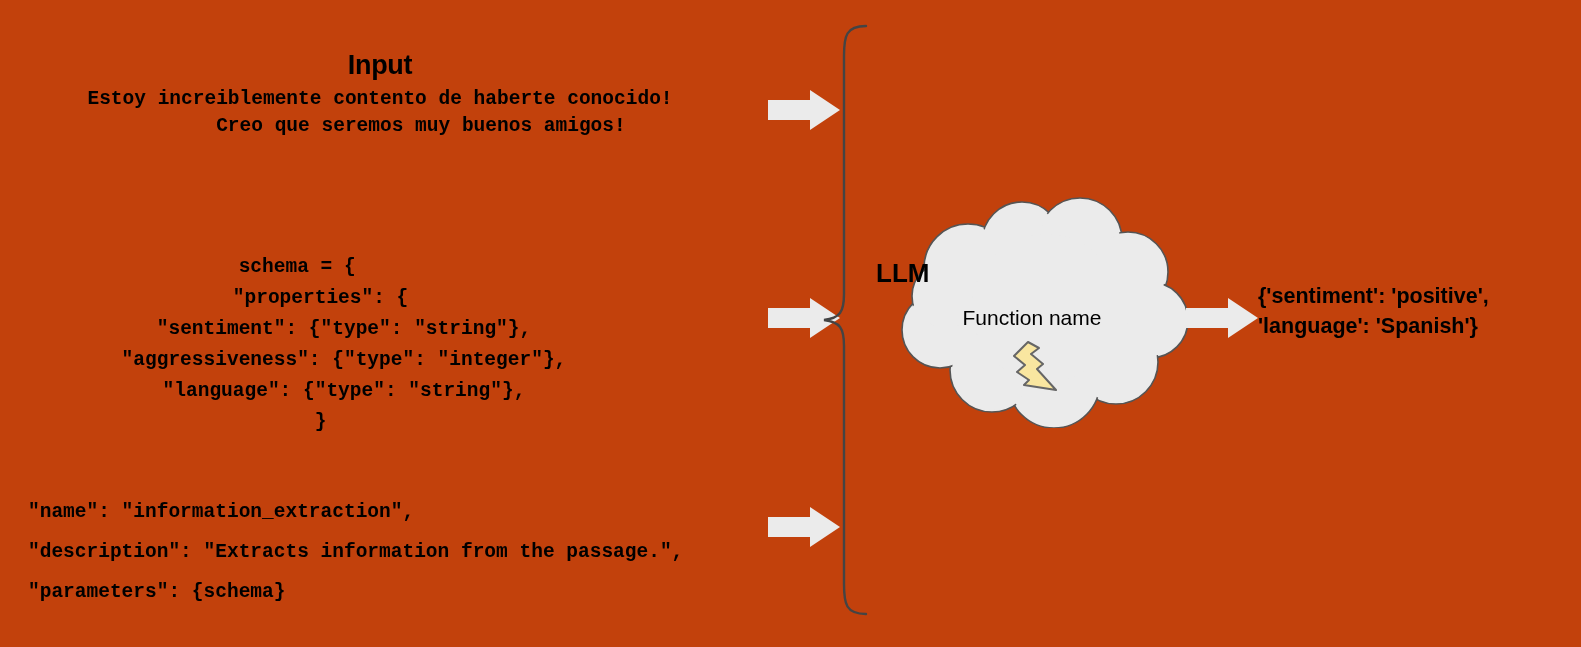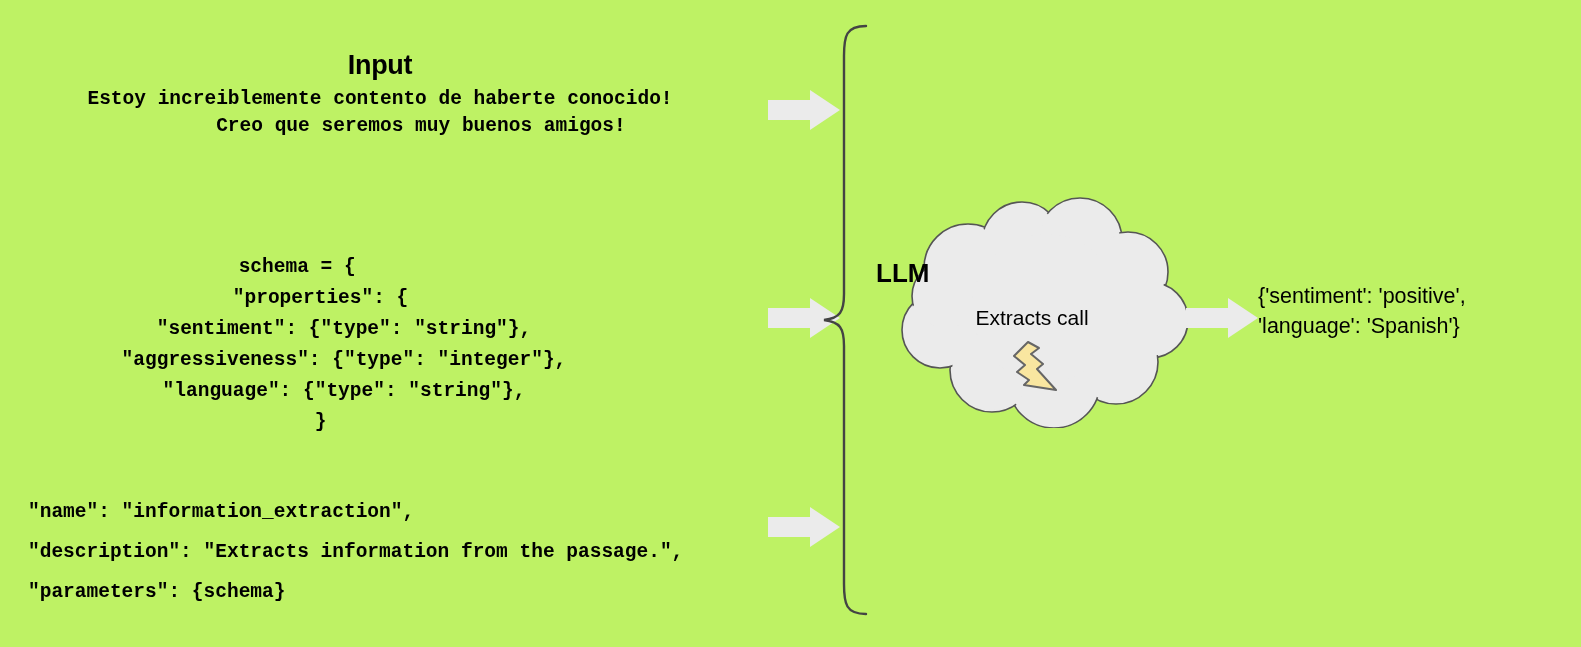--- a/index.html
+++ b/index.html
@@ -8,21 +8,21 @@
     background: #ffffff;
   }
   body {
     font-family: "Liberation Sans", sans-serif;
     color: #000000;
   }
   #canvas {
     position: relative;
     width: 1581px;
     height: 647px;
-    background: #bef264;
+    background: #c2410c;
     overflow: hidden;
   }
 
   
   .section-title {
     position: absolute;
     font-family: "Liberation Sans", sans-serif;
     font-weight: bold;
     font-size: 27px;
     letter-spacing: -0.3px;
@@ -151,21 +151,21 @@
     height: 52px;
   }
 
   
   #output-text {
     position: absolute;
     left: 1258px;
     top: 281px;
     width: 310px;
     font-family: "Liberation Sans", sans-serif;
-    font-weight: normal;
+    font-weight: bold;
     font-size: 21.5px;
     line-height: 30px;
     color: #000;
     white-space: pre;
   }
 </style>
 </head>
 <body>
 
 <div id="canvas">
@@ -232,21 +232,21 @@
       <circle cx="178" cy="186" r="44"></circle>
       <circle cx="116" cy="174" r="40"></circle>
       <circle cx="64" cy="134" r="36"></circle>
       <circle cx="70" cy="100" r="32"></circle>
       <circle cx="170" cy="112" r="74"></circle>
     </g>
   </svg>
 
   <div id="cloud-labels">
     <div id="llm-label">LLM</div>
-    <div id="functioncall-label">Extracts call</div>
+    <div id="functioncall-label">Function name</div>
     <svg id="bolt" viewBox="0 0 46 52">
       <path d="M 16 2 L 2 16 L 13 25 L 5 32 L 17 40 L 12 45 L 44 50 L 25 29 L 31 24 L 19 14 L 27 8 Z" fill="#f9e6a0" stroke="#666666" stroke-width="2" stroke-linejoin="round"></path>
     </svg>
   </div>
 
   <div class="arrow" id="arrow-output">
     <div class="shaft"></div>
     <div class="head"></div>
   </div>
 

